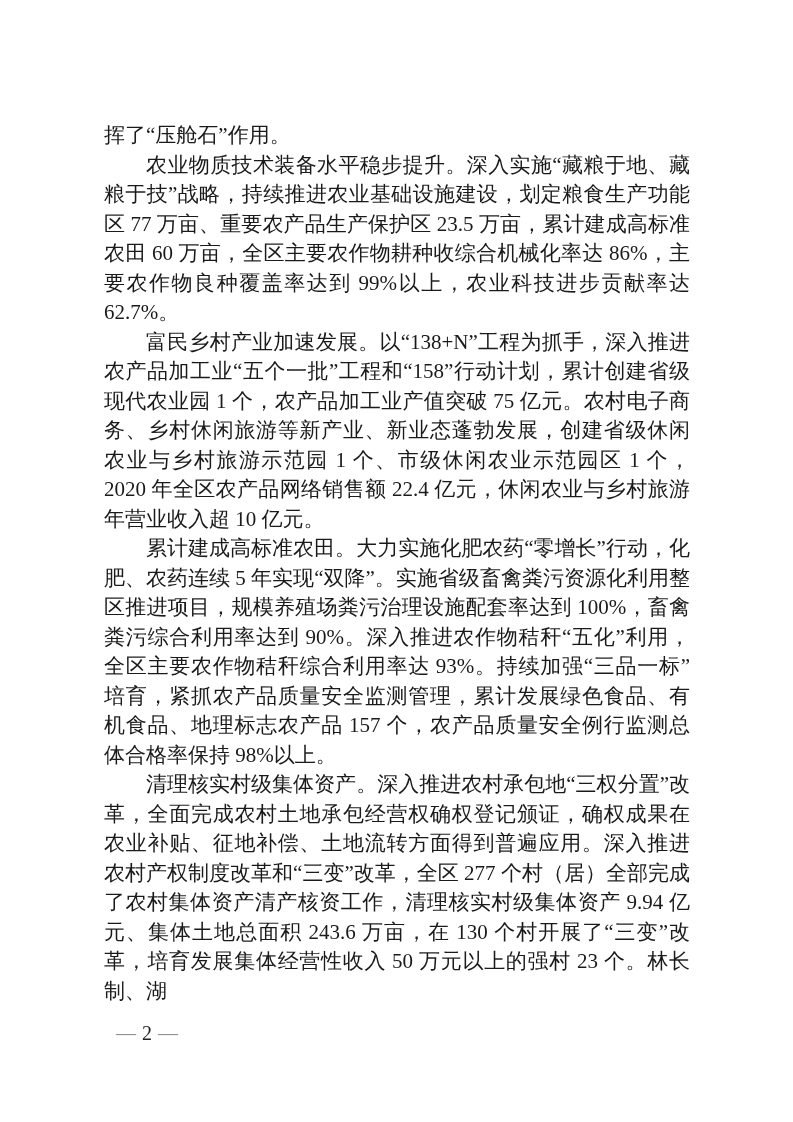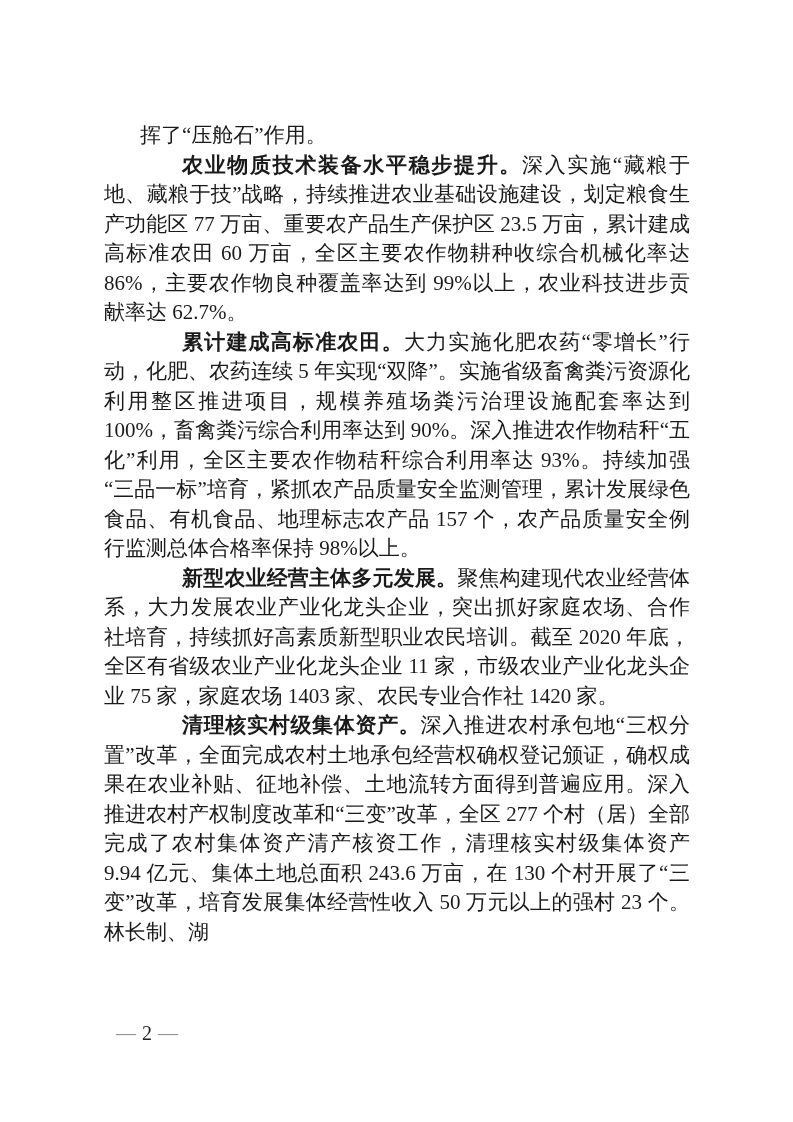--- a/index.html
+++ b/index.html
@@ -26,22 +26,21 @@
     text-align: justify;
   }
   .content p {
     margin: 0;
     padding: 0;
   }
   .content p.indent {
     text-indent: 2em;
   }
   .lead {
-    font-weight: bold;
-    margin-left: 36px;
+    font-weight: normal;
   }
   .footer {
     position: absolute;
     left: 116px;
     top: 1022px;
     font-family: "Liberation Serif", "DejaVu Serif", serif;
     font-size: 20px;
     color: #222222;
   }
   .footer .dash {
@@ -57,24 +56,24 @@
 <body>
 
 <div class="page">
 
   <div class="content">
 
     <p class="no-indent"><b class="lead"></b><span>挥了“压舱石”作用。</span></p>
 
     <p class="indent"><b class="lead">农业物质技术装备水平稳步提升。</b><span>深入实施“藏粮于地、藏粮于技”战略，持续推进农业基础设施建设，划定粮食生产功能区 77 万亩、重要农产品生产保护区 23.5 万亩，累计建成高标准农田 60 万亩，全区主要农作物耕种收综合机械化率达 86%，主要农作物良种覆盖率达到 99%以上，农业科技进步贡献率达 62.7%。</span></p>
 
+    <p class="indent"><b class="lead">富民乡村产业加速发展。</b><span>以“138+N”工程为抓手，深入推进农产品加工业“五个一批”工程和“158”行动计划，累计创建省级现代农业园 1 个，农产品加工业产值突破 75 亿元。农村电子商务、乡村休闲旅游等新产业、新业态蓬勃发展，创建省级休闲农业与乡村旅游示范园 1 个、市级休闲农业示范园区 1 个，2020 年全区农产品网络销售额 22.4 亿元，休闲农业与乡村旅游年营业收入超 10 亿元。</span></p>
 
     <p class="indent"><b class="lead">累计建成高标准农田。</b><span>大力实施化肥农药“零增长”行动，化肥、农药连续 5 年实现“双降”。实施省级畜禽粪污资源化利用整区推进项目，规模养殖场粪污治理设施配套率达到 100%，畜禽粪污综合利用率达到 90%。深入推进农作物秸秆“五化”利用，全区主要农作物秸秆综合利用率达 93%。持续加强“三品一标”培育，紧抓农产品质量安全监测管理，累计发展绿色食品、有机食品、地理标志农产品 157 个，农产品质量安全例行监测总体合格率保持 98%以上。</span></p>
 
-    <p class="indent"><b class="lead">新型农业经营主体多元发展。</b><span>聚焦构建现代农业经营体系，大力发展农业产业化龙头企业，突出抓好家庭农场、合作社培育，持续抓好高素质新型职业农民培训。截至 2020 年底，全区有省级农业产业化龙头企业 11 家，市级农业产业化龙头企业 75 家，家庭农场 1403 家、农民专业合作社 1420 家。</span></p>
 
     <p class="indent"><b class="lead">清理核实村级集体资产。</b><span>深入推进农村承包地“三权分置”改革，全面完成农村土地承包经营权确权登记颁证，确权成果在农业补贴、征地补偿、土地流转方面得到普遍应用。深入推进农村产权制度改革和“三变”改革，全区 277 个村（居）全部完成了农村集体资产清产核资工作，清理核实村级集体资产 9.94 亿元、集体土地总面积 243.6 万亩，在 130 个村开展了“三变”改革，培育发展集体经营性收入 50 万元以上的强村 23 个。林长制、湖</span></p>
 
   </div>
 
   <div class="footer">
     <span class="dash">—</span><span class="pagenum">2</span><span class="dash">—</span>
   </div>
 
 </div>

